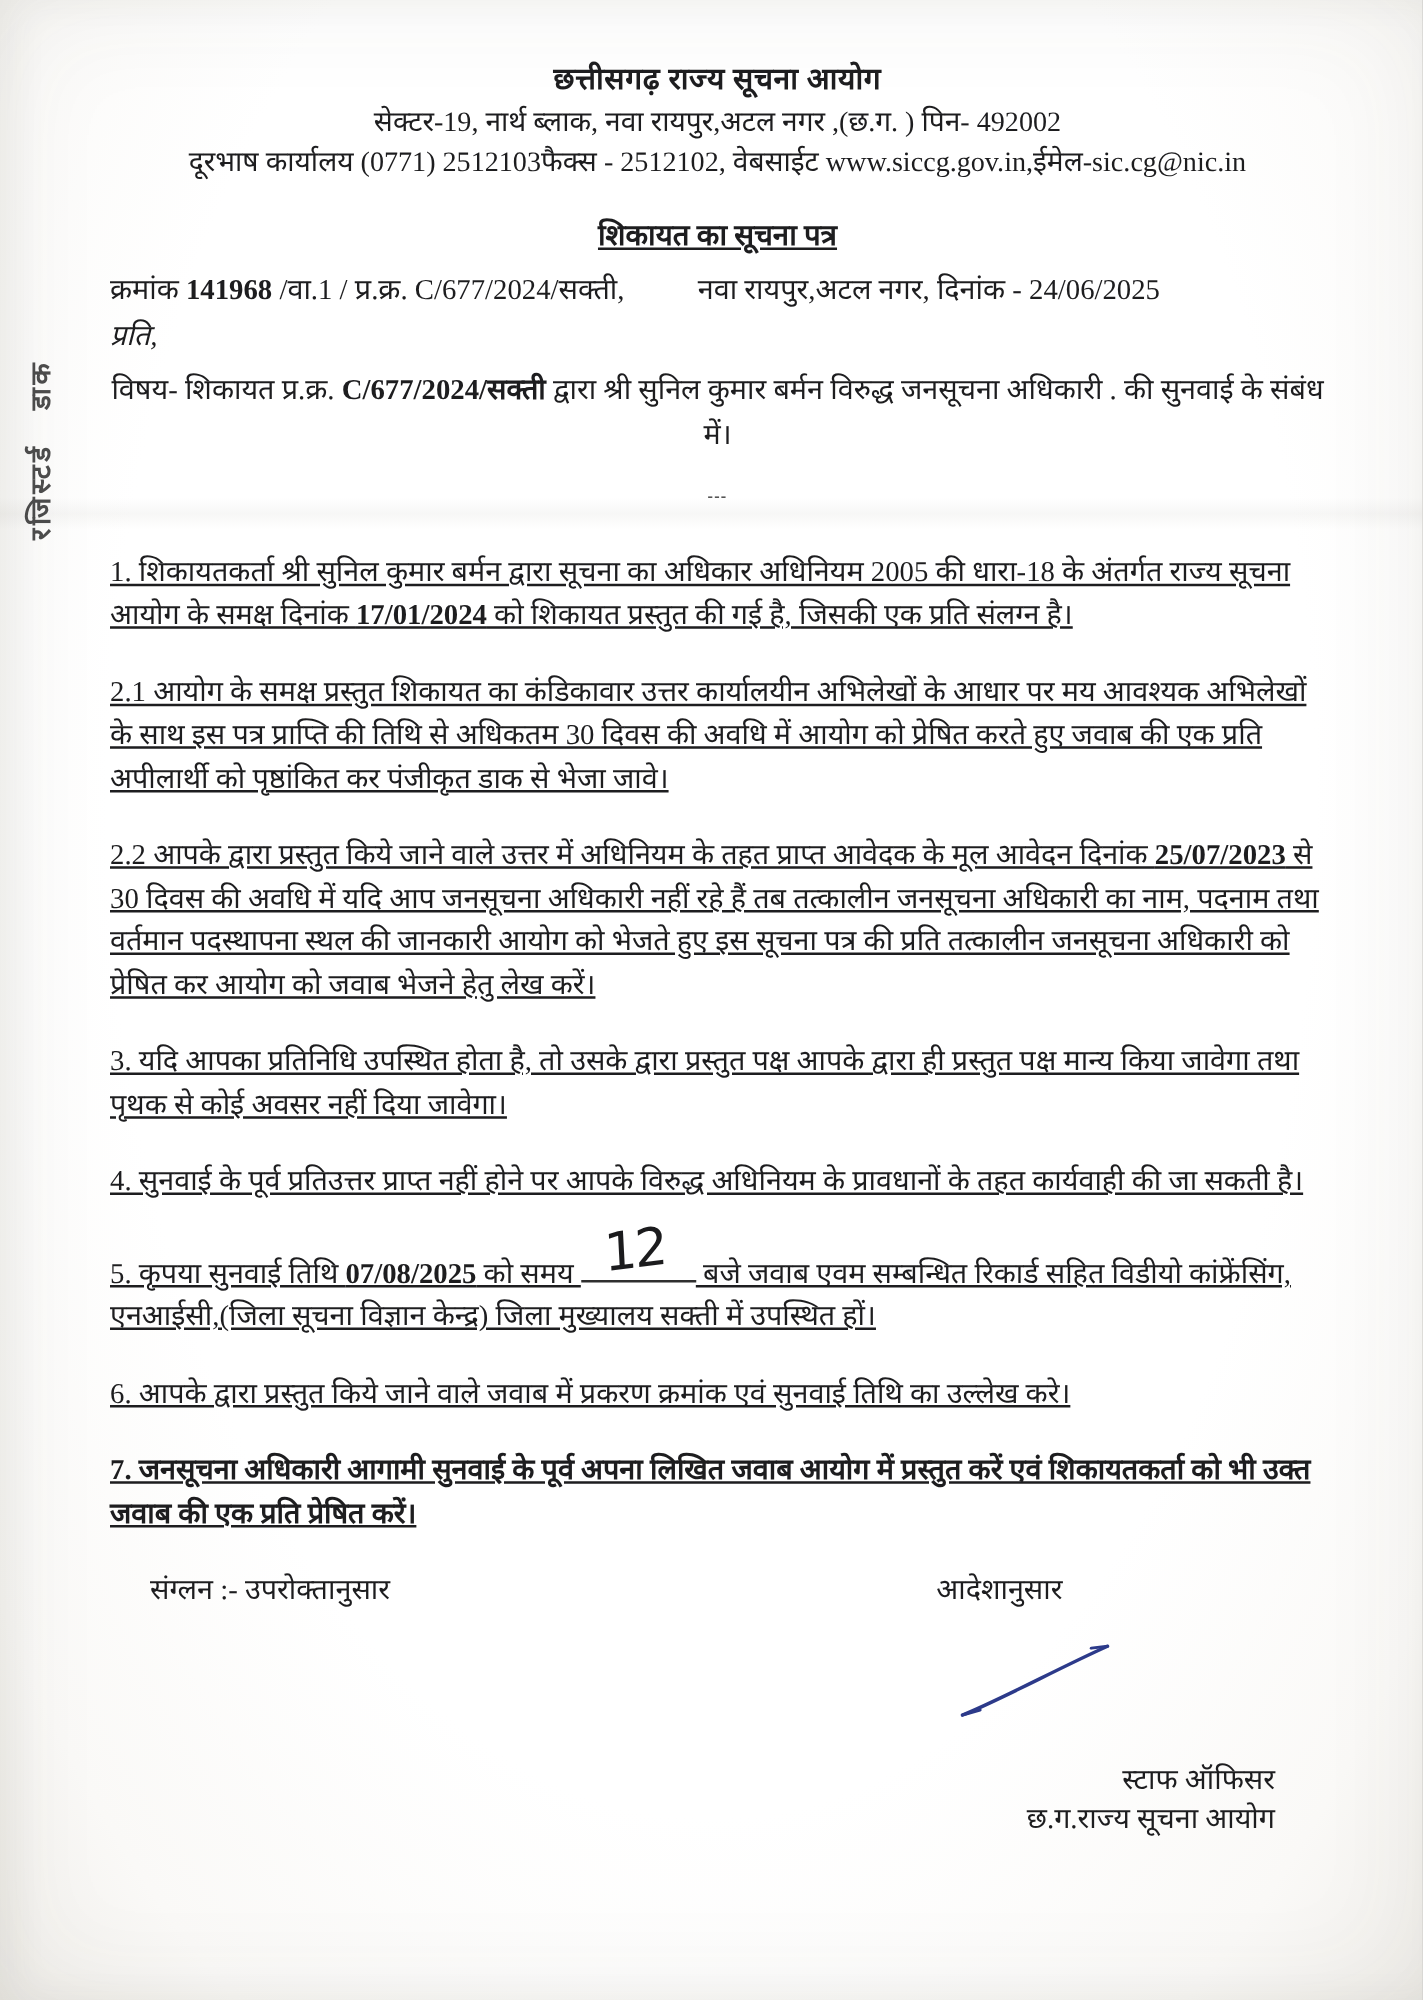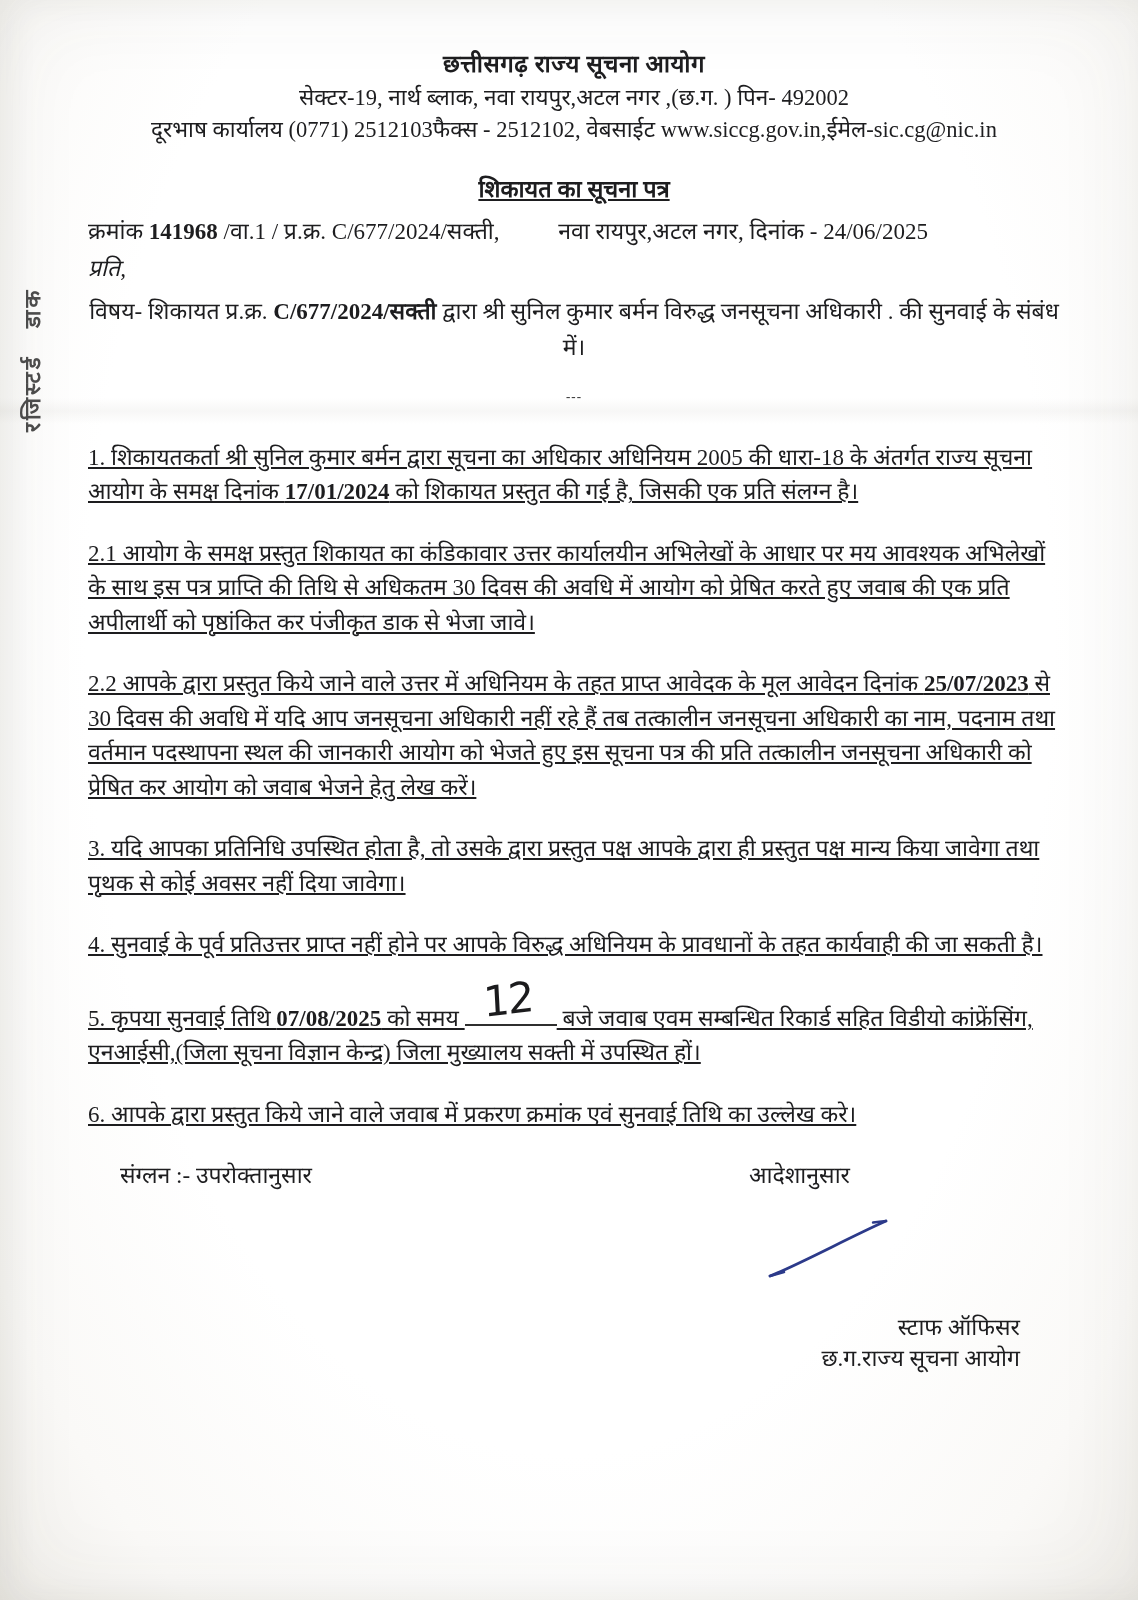--- a/index.html
+++ b/index.html
@@ -93,20 +93,21 @@
   <div class="separator">---</div>
 
   <div class="paras">
       <p class="para"><span>1. शिकायतकर्ता श्री सुनिल कुमार बर्मन द्वारा सूचना का अधिकार अधिनियम 2005 की धारा-18 के अंतर्गत राज्य सूचना आयोग के समक्ष दिनांक </span><span class="b">17/01/2024</span><span> को शिकायत प्रस्तुत की गई है, जिसकी एक प्रति संलग्न है।</span></p>
       <p class="para"><span>2.1 आयोग के समक्ष प्रस्तुत शिकायत का कंडिकावार उत्तर कार्यालयीन अभिलेखों के आधार पर मय आवश्यक अभिलेखों के साथ इस पत्र प्राप्ति की तिथि से अधिकतम 30 दिवस की अवधि में आयोग को प्रेषित करते हुए जवाब की एक प्रति अपीलार्थी को पृष्ठांकित कर पंजीकृत डाक से भेजा जावे।</span></p>
       <p class="para"><span>2.2 आपके द्वारा प्रस्तुत किये जाने वाले उत्तर में अधिनियम के तहत प्राप्त आवेदक के मूल आवेदन दिनांक </span><span class="b">25/07/2023</span><span> से 30 दिवस की अवधि में यदि आप जनसूचना अधिकारी नहीं रहे हैं तब तत्कालीन जनसूचना अधिकारी का नाम, पदनाम तथा वर्तमान पदस्थापना स्थल की जानकारी आयोग को भेजते हुए इस सूचना पत्र की प्रति तत्कालीन जनसूचना अधिकारी को प्रेषित कर आयोग को जवाब भेजने हेतु लेख करें।</span></p>
       <p class="para"><span>3. यदि आपका प्रतिनिधि उपस्थित होता है, तो उसके द्वारा प्रस्तुत पक्ष आपके द्वारा ही प्रस्तुत पक्ष मान्य किया जावेगा तथा पृथक से कोई अवसर नहीं दिया जावेगा।</span></p>
       <p class="para"><span>4. सुनवाई के पूर्व प्रतिउत्तर प्राप्त नहीं होने पर आपके विरुद्ध अधिनियम के प्रावधानों के तहत कार्यवाही की जा सकती है।</span></p>
       <p class="para"><span>5. कृपया सुनवाई तिथि </span><span class="b">07/08/2025</span><span> को समय </span><span class="hw-slot"><span class="hw">12</span></span><span> बजे जवाब एवम सम्बन्धित रिकार्ड सहित विडीयो कांफ्रेंसिंग, एनआईसी,(जिला सूचना विज्ञान केन्द्र) जिला मुख्यालय सक्ती में उपस्थित हों।</span></p>
       <p class="para"><span>6. आपके द्वारा प्रस्तुत किये जाने वाले जवाब में प्रकरण क्रमांक एवं सुनवाई तिथि का उल्लेख करे।</span></p>
+      <p class="para bold"><span class="b">7. जनसूचना अधिकारी आगामी सुनवाई के पूर्व अपना लिखित जवाब आयोग में प्रस्तुत करें एवं शिकायतकर्ता को भी उक्त जवाब की एक प्रति प्रेषित करें।</span></p>
     </div>
 
   <div class="closing-row">
     <span class="enclosure">संग्लन :- उपरोक्तानुसार</span>
     <span class="order-by">आदेशानुसार</span>
   </div>
 
   <div class="sig-area">
     <svg class="sig-svg" width="140" height="76" viewBox="0 0 140 76">
       <path d="M10,64 C40,52 88,26 126,9" fill="none" stroke="#2c3a8a" stroke-width="2.8" stroke-linecap="round"></path>

